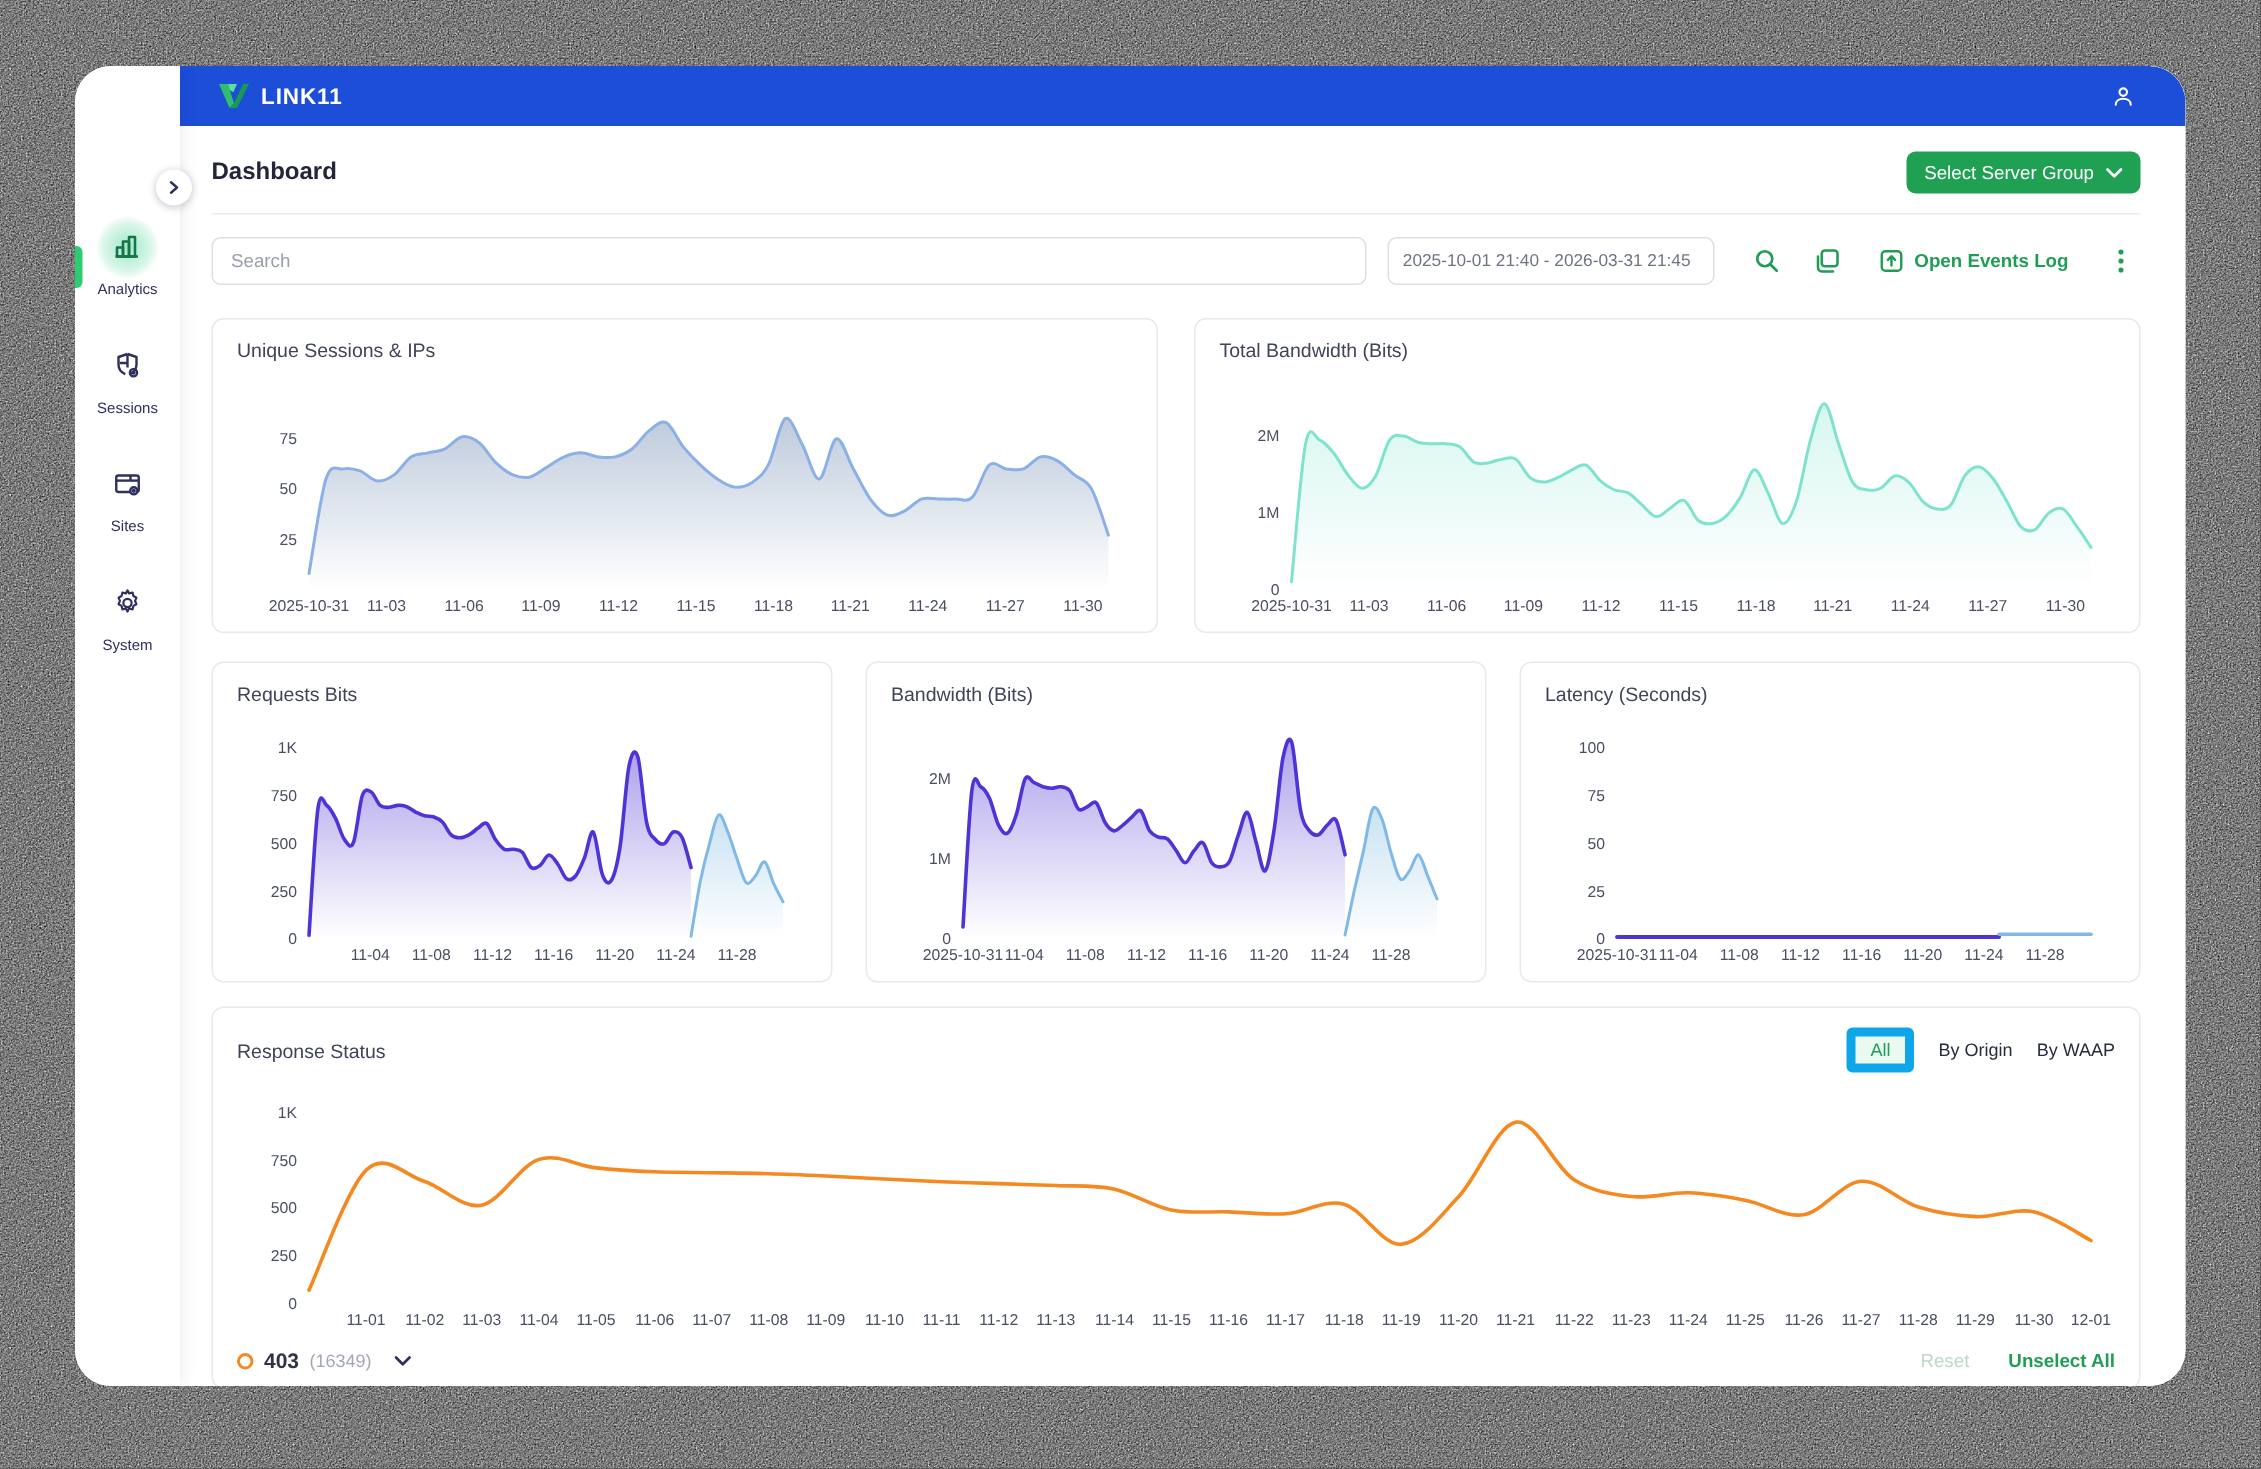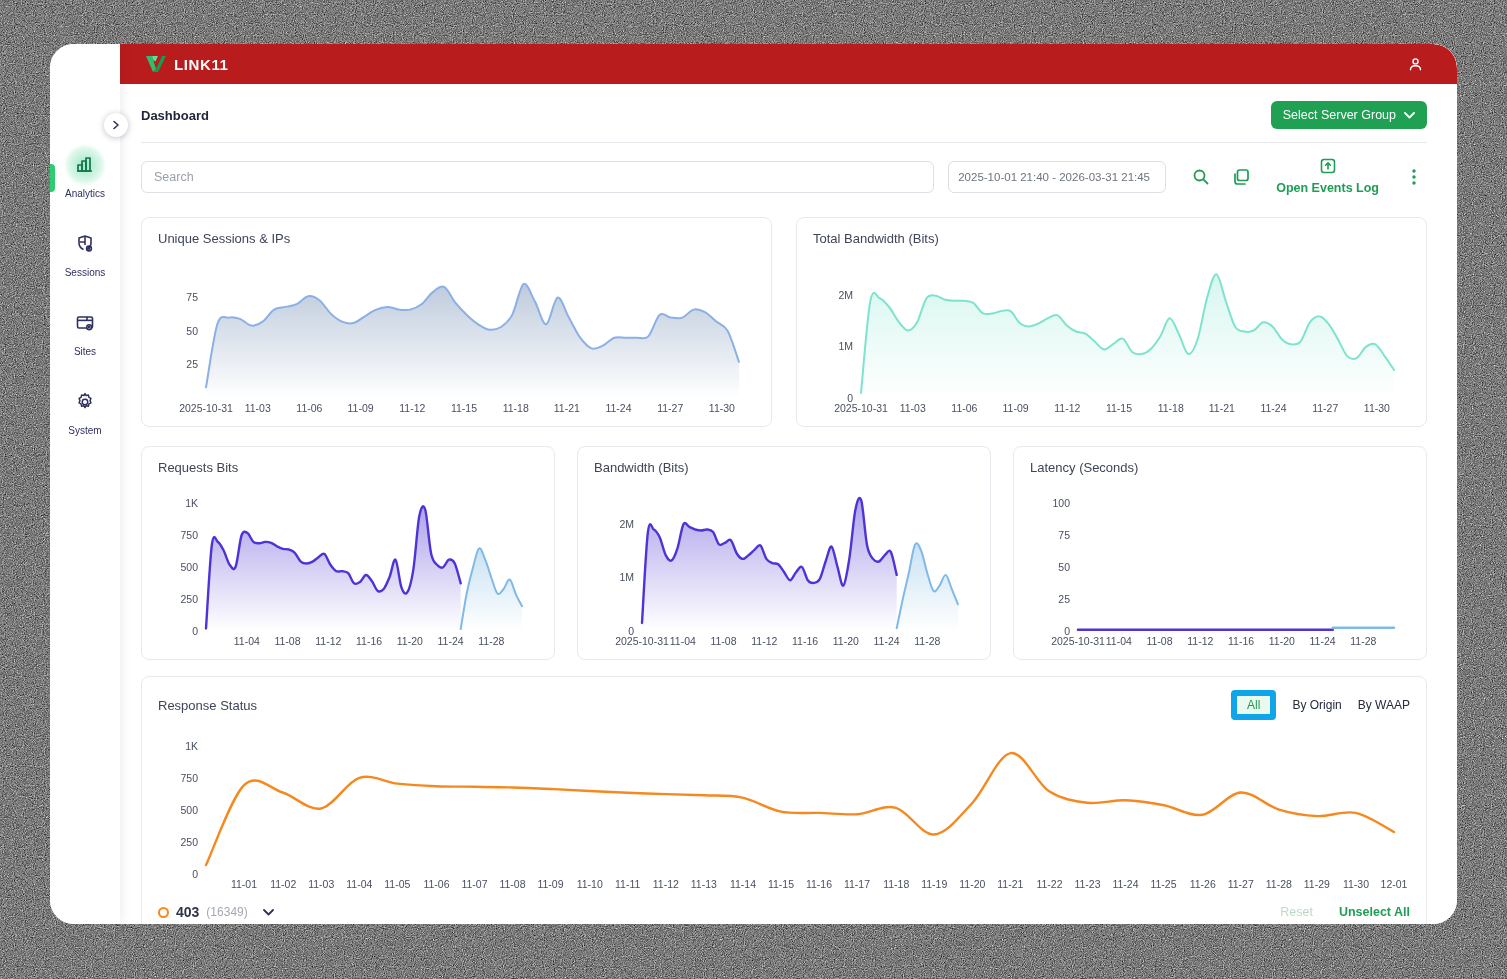--- a/index.html
+++ b/index.html
@@ -19,45 +19,45 @@
     display:flex; align-items:center; justify-content:center; z-index:7; cursor:pointer; }
   .nav { margin-top:100px; display:flex; flex-direction:column; gap:24px; }
   .nav-item { display:flex; flex-direction:column; align-items:center; width:70px; cursor:pointer; }
   .nav-ic { width:42px; height:42px; display:flex; align-items:center; justify-content:center;
     border-radius:50%; }
   .nav-ic.glow { background:radial-gradient(circle, rgba(62,210,140,.5) 0%, rgba(62,210,140,.18) 55%, rgba(62,210,140,0) 72%); }
   .nav-label { font-size:10px; color:#2e3060; margin-top:2px; }
 
   
   .main { position:absolute; left:70px; right:0; top:0; bottom:0; background:#fff; }
-  .appbar { height:40px; background:#b91c1c; border-radius:0 24px 0 0; display:flex;
+  .appbar { height:40px; background:#1d4ed8; border-radius:0 24px 0 0; display:flex;
     align-items:center; padding:0 33px 0 25px; }
   .logo { display:flex; align-items:center; gap:7px; }
   .logo-text { color:#fff; font-size:15px; font-weight:bold; letter-spacing:.6px; }
   .appbar-spacer { flex:1; }
 
   .content { padding:0 30px 0 21px; }
   .title-row { display:flex; justify-content:space-between; align-items:center; margin-top:17px; }
-  .page-title { font-size:13px; font-weight:600; color:#23263a; }
+  .page-title { font-size:16px; font-weight:600; color:#23263a; }
   .btn-green { background:#1fa052; color:#fff; border:none; border-radius:6px; height:28px;
     padding:0 12px; font-size:12.5px; font-family:inherit; display:flex; align-items:center;
     gap:8px; cursor:pointer; }
   .divider { border:none; border-top:1px solid #e7e9ee; margin-top:13px; }
 
   .toolbar { display:flex; align-items:center; margin-top:15px; gap:14px; }
   .search-input { flex:1; height:32px; border:1px solid #dcdfe5; border-radius:6px;
     padding:0 12px; font-size:12.5px; font-family:inherit; color:#3a3f4e; outline:none; }
   .search-input::placeholder { color:#9aa0ab; }
   .date-box { width:218px; height:32px; border:1px solid #dcdfe5; border-radius:6px;
     display:flex; align-items:center; padding:0 9px; gap:6px; cursor:pointer; }
   .date-text { flex:1; font-size:11.5px; color:#6d7380; white-space:nowrap; }
   .icon-btn { width:26px; height:26px; display:flex; align-items:center; justify-content:center;
     cursor:pointer; }
   .events-btn { display:flex; align-items:center; gap:7px; color:#1f9d55; font-size:12.5px;
-    font-weight:600; cursor:pointer; margin-left:8px;flex-direction:column; }
+    font-weight:600; cursor:pointer; margin-left:8px; }
   .kebab { margin-left:8px; }
 
   .grid1 { display:flex; gap:24px; margin-top:22px; }
   .grid2 { display:flex; gap:22px; margin-top:19px; }
   .grid3 { margin-top:16px; }
   .card { border:1px solid #e7e9ee; border-radius:8px; padding:13px 16px 10px 16px;
     background:#fff; flex:1; }
   .card-title { font-size:13px; color:#3f4458; }
   .chart { width:100%; }
   .c-lg { height:162px; margin-top:8px; }

